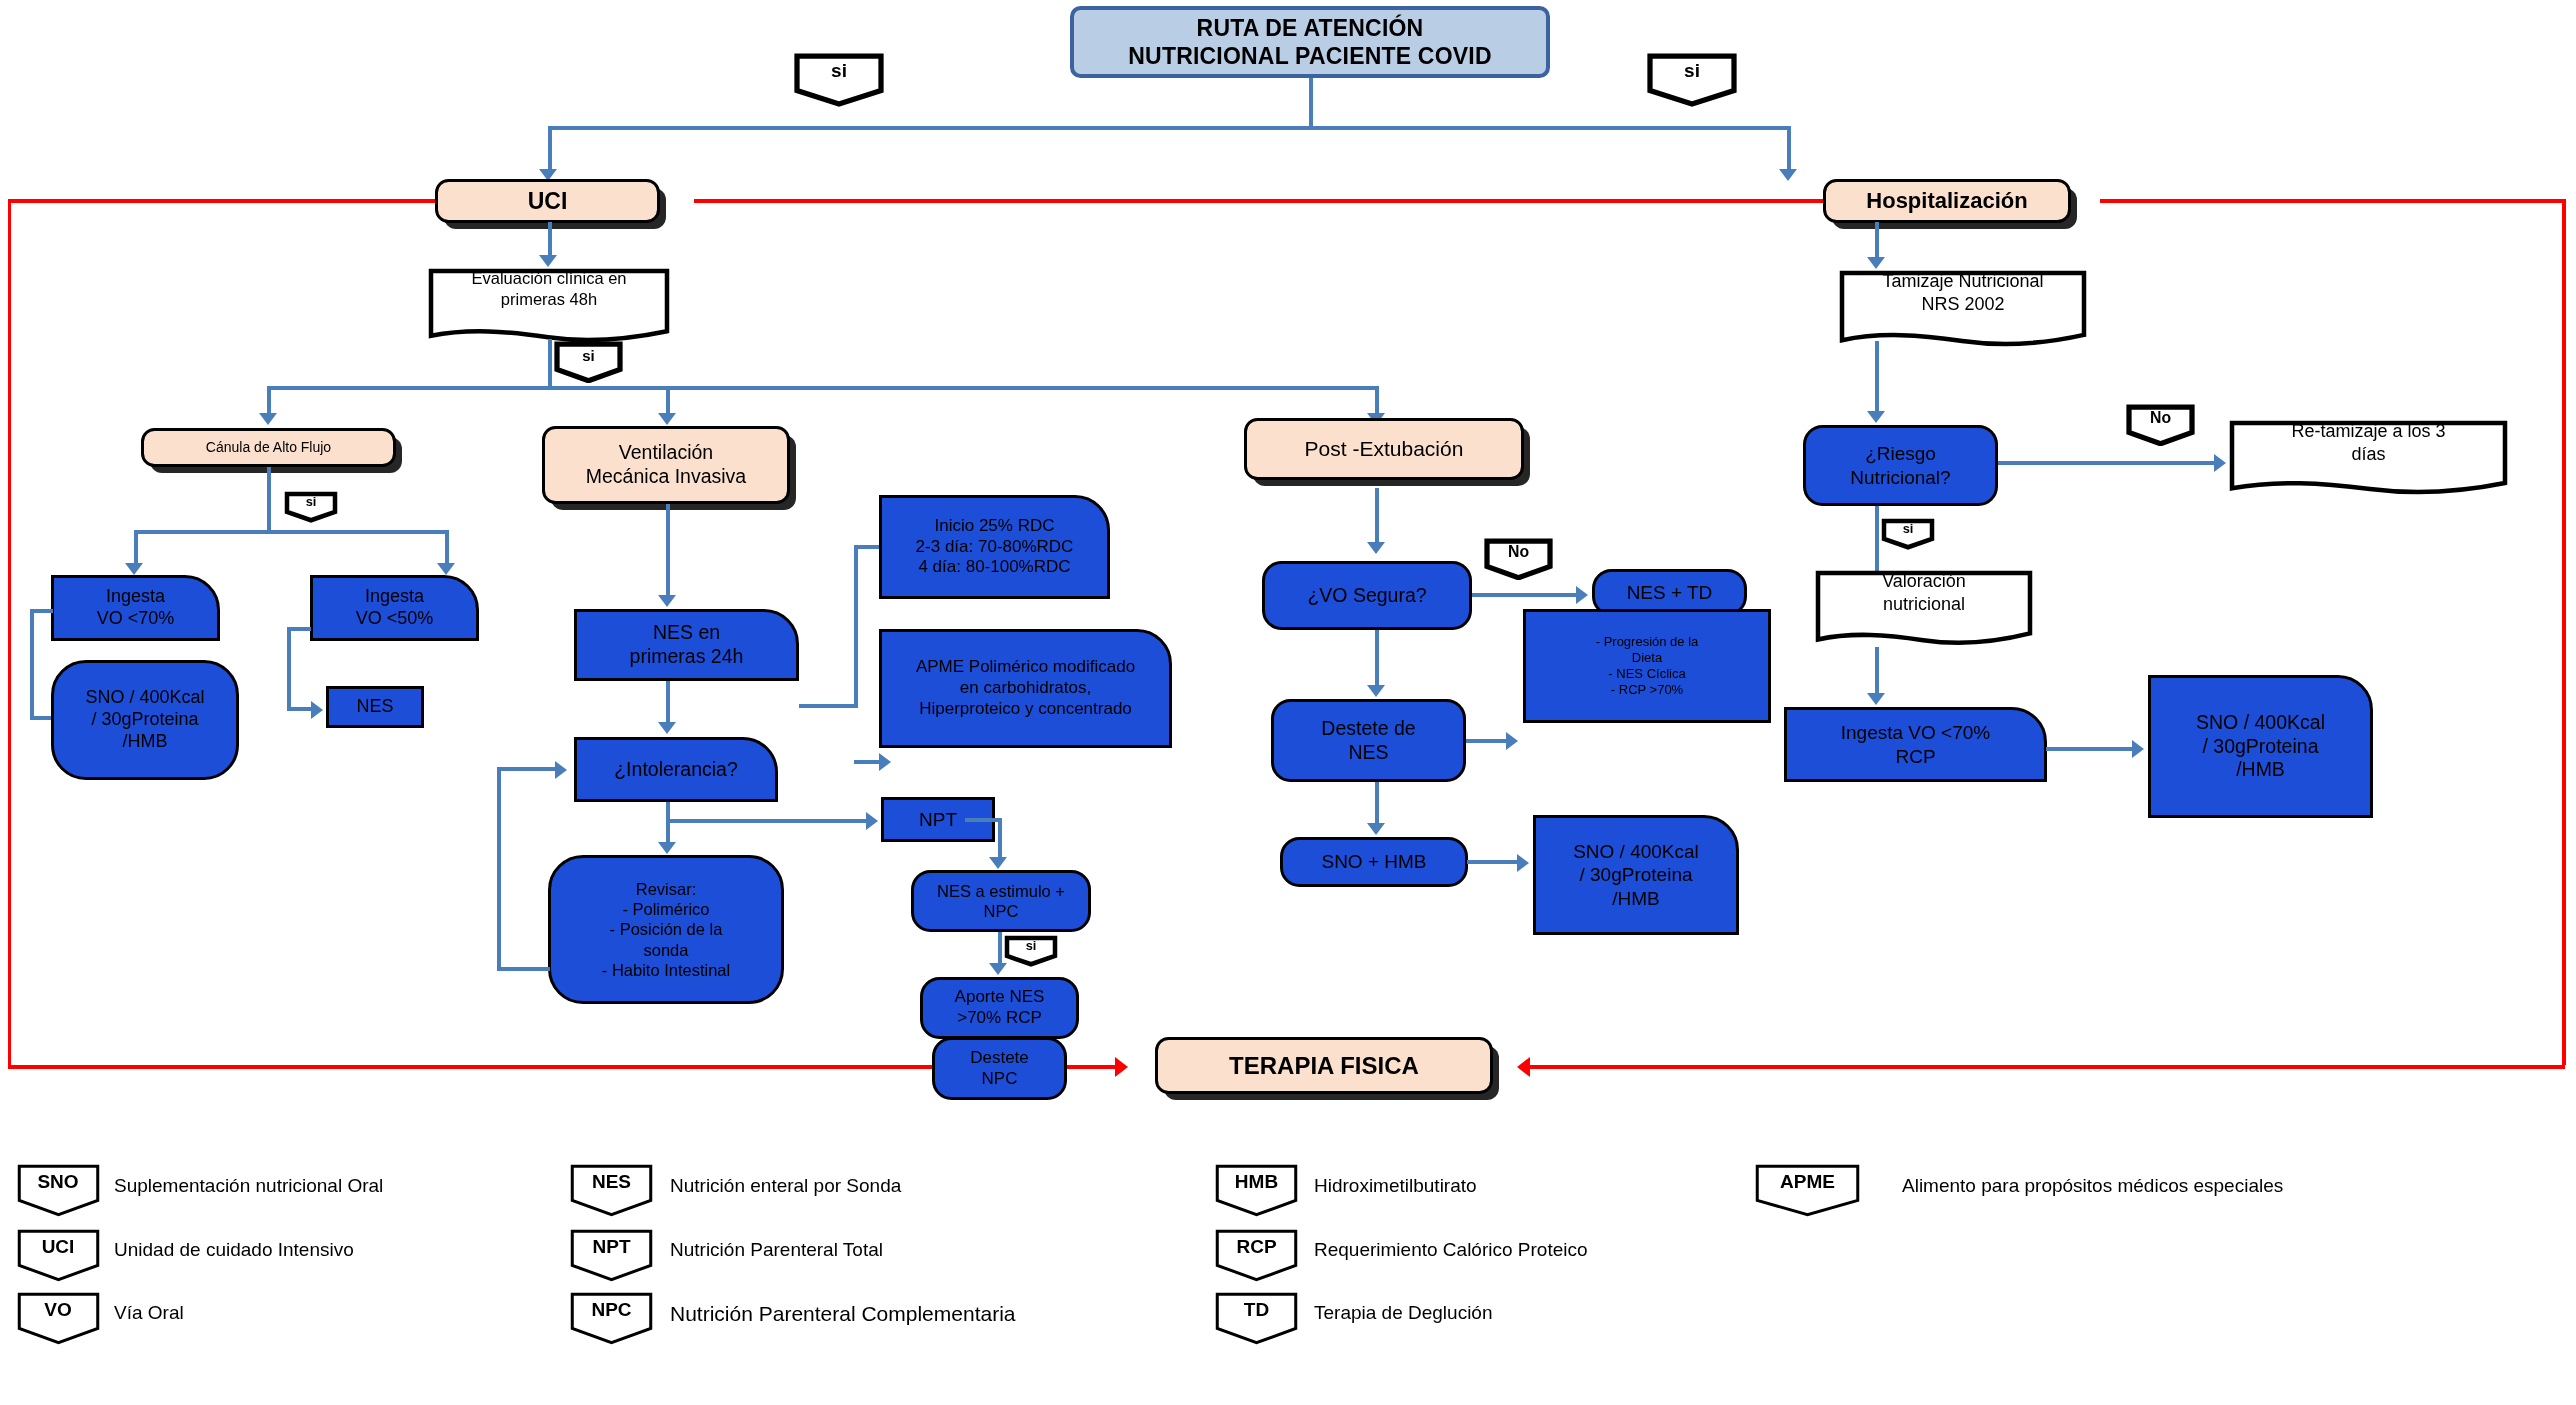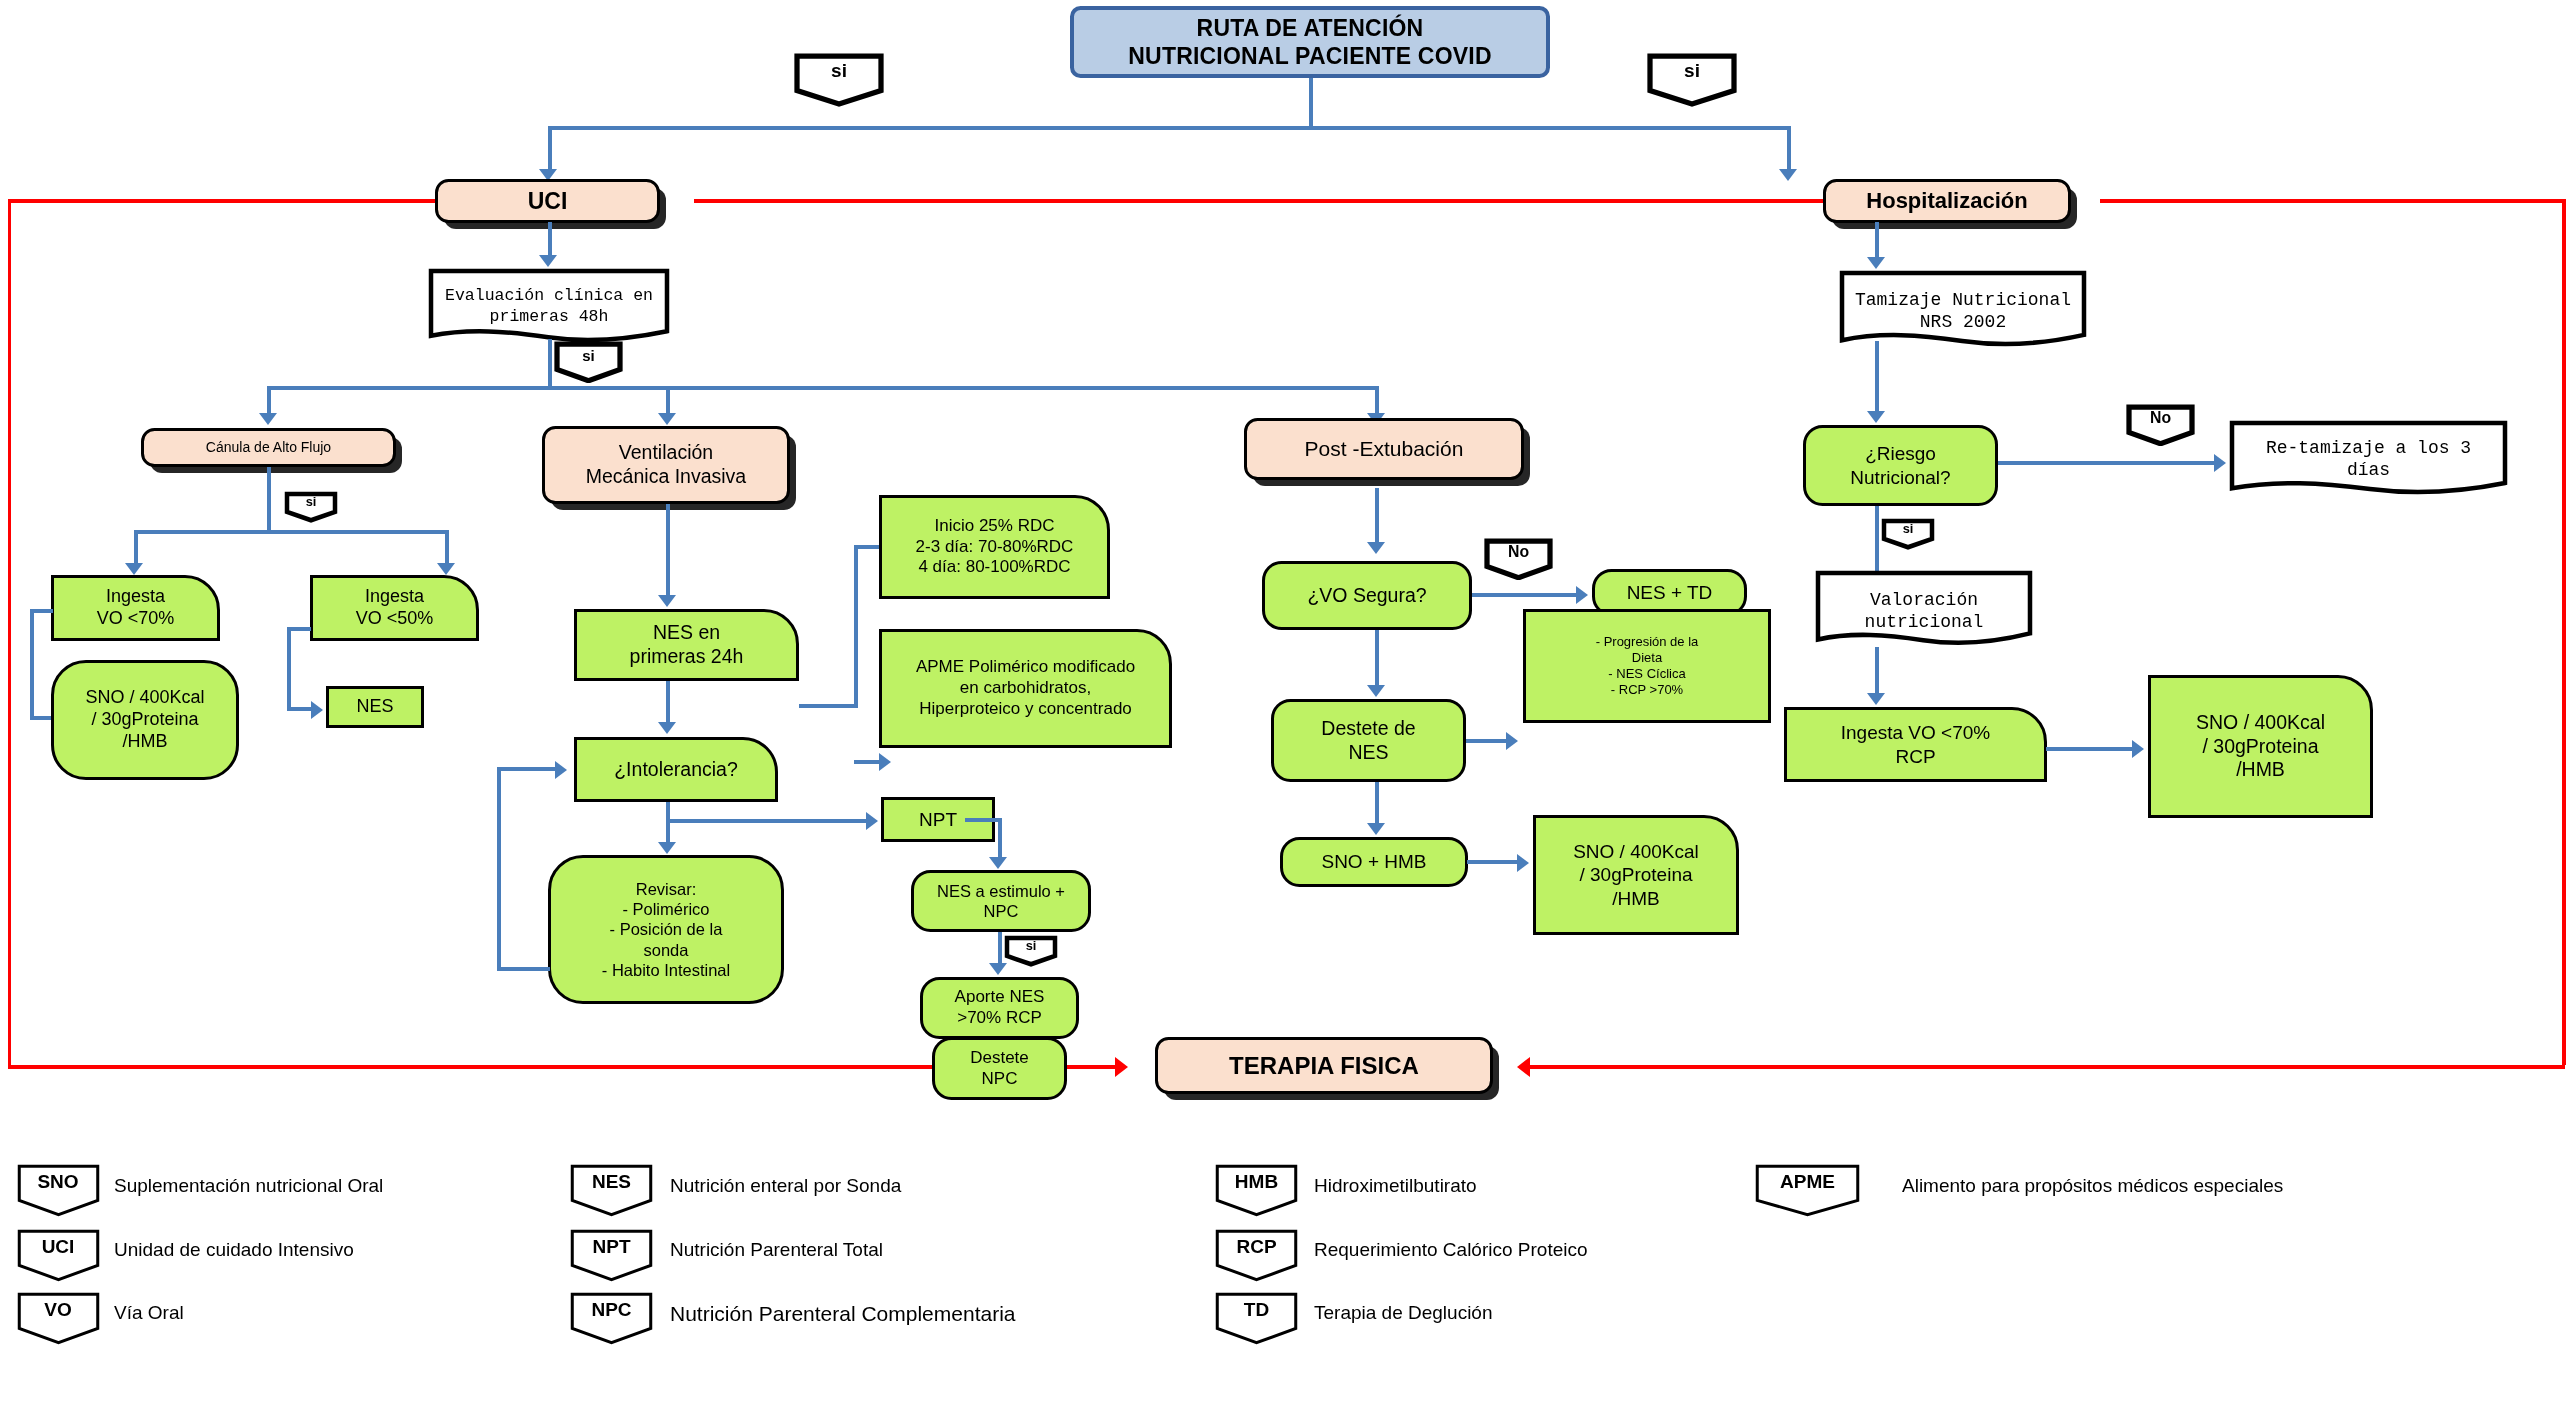--- a/index.html
+++ b/index.html
@@ -1,21 +1,21 @@
 <!DOCTYPE html>
 <html style="font-size:12px"><head>
 <meta charset="utf-8">
 <style>
   html,body{margin:0;padding:0;background:#fff;}
   body{font-family:"Liberation Sans", sans-serif;}
   #stage{position:relative;width:2576px;height:1406px;background:#fff;overflow:hidden;}
 
   
   .node{position:absolute;box-sizing:border-box;display:flex;align-items:center;
-        justify-content:center;text-align:center;background:#bef264;color:#000;
+        justify-content:center;text-align:center;background:#1d4ed8;color:#000;
         border:3.8px solid #000;line-height:1.22;}
   .node .txt{display:block;padding:0 6px;width:100%;}
 
   .shadow{box-shadow:7.5px 7.5px 0 -1.5px rgba(0,0,0,0.85);}
 
   
   .peach{background:#fbe0ce;border-radius:13.5px;font-weight:bold;}
   
   .titlebox{background:#b9cde5;border:4.5px solid #3a63a0;border-radius:10.5px;
             font-weight:bold;letter-spacing:0.2px;}
@@ -23,23 +23,23 @@
   
   .cardTR{border-radius:0 35px 0 0;}
   
   .round{border-radius:19.5px;}
   .roundBig{border-radius:35px;}
   .sq{border-radius:0;}
 
   
   .docshape{position:absolute;}
   .docshape svg{position:absolute;inset:0;width:100%;height:100%;}
-  .docshape .dlabel{position:absolute;inset:0;display:flex;align-items:flex-end;
+  .docshape .dlabel{position:absolute;inset:0;display:flex;align-items:flex-start;
      justify-content:center;text-align:center;padding:0 10.5px 19.5px 10.5px;
-     box-sizing:border-box;line-height:1.25;color:#000;font-family:Liberation Mono, monospace;}
+     box-sizing:border-box;line-height:1.25;color:#000;}
 
   
   .badge{position:absolute;}
   .badge svg{position:absolute;inset:0;width:100%;height:100%;}
   .badge .blabel{position:absolute;left:0;right:0;top:0;display:flex;
      align-items:center;justify-content:center;font-weight:bold;color:#000;}
 
   
   .ln{position:absolute;background:#4a7ebb;}
   .lnh{height:3.8px;}

